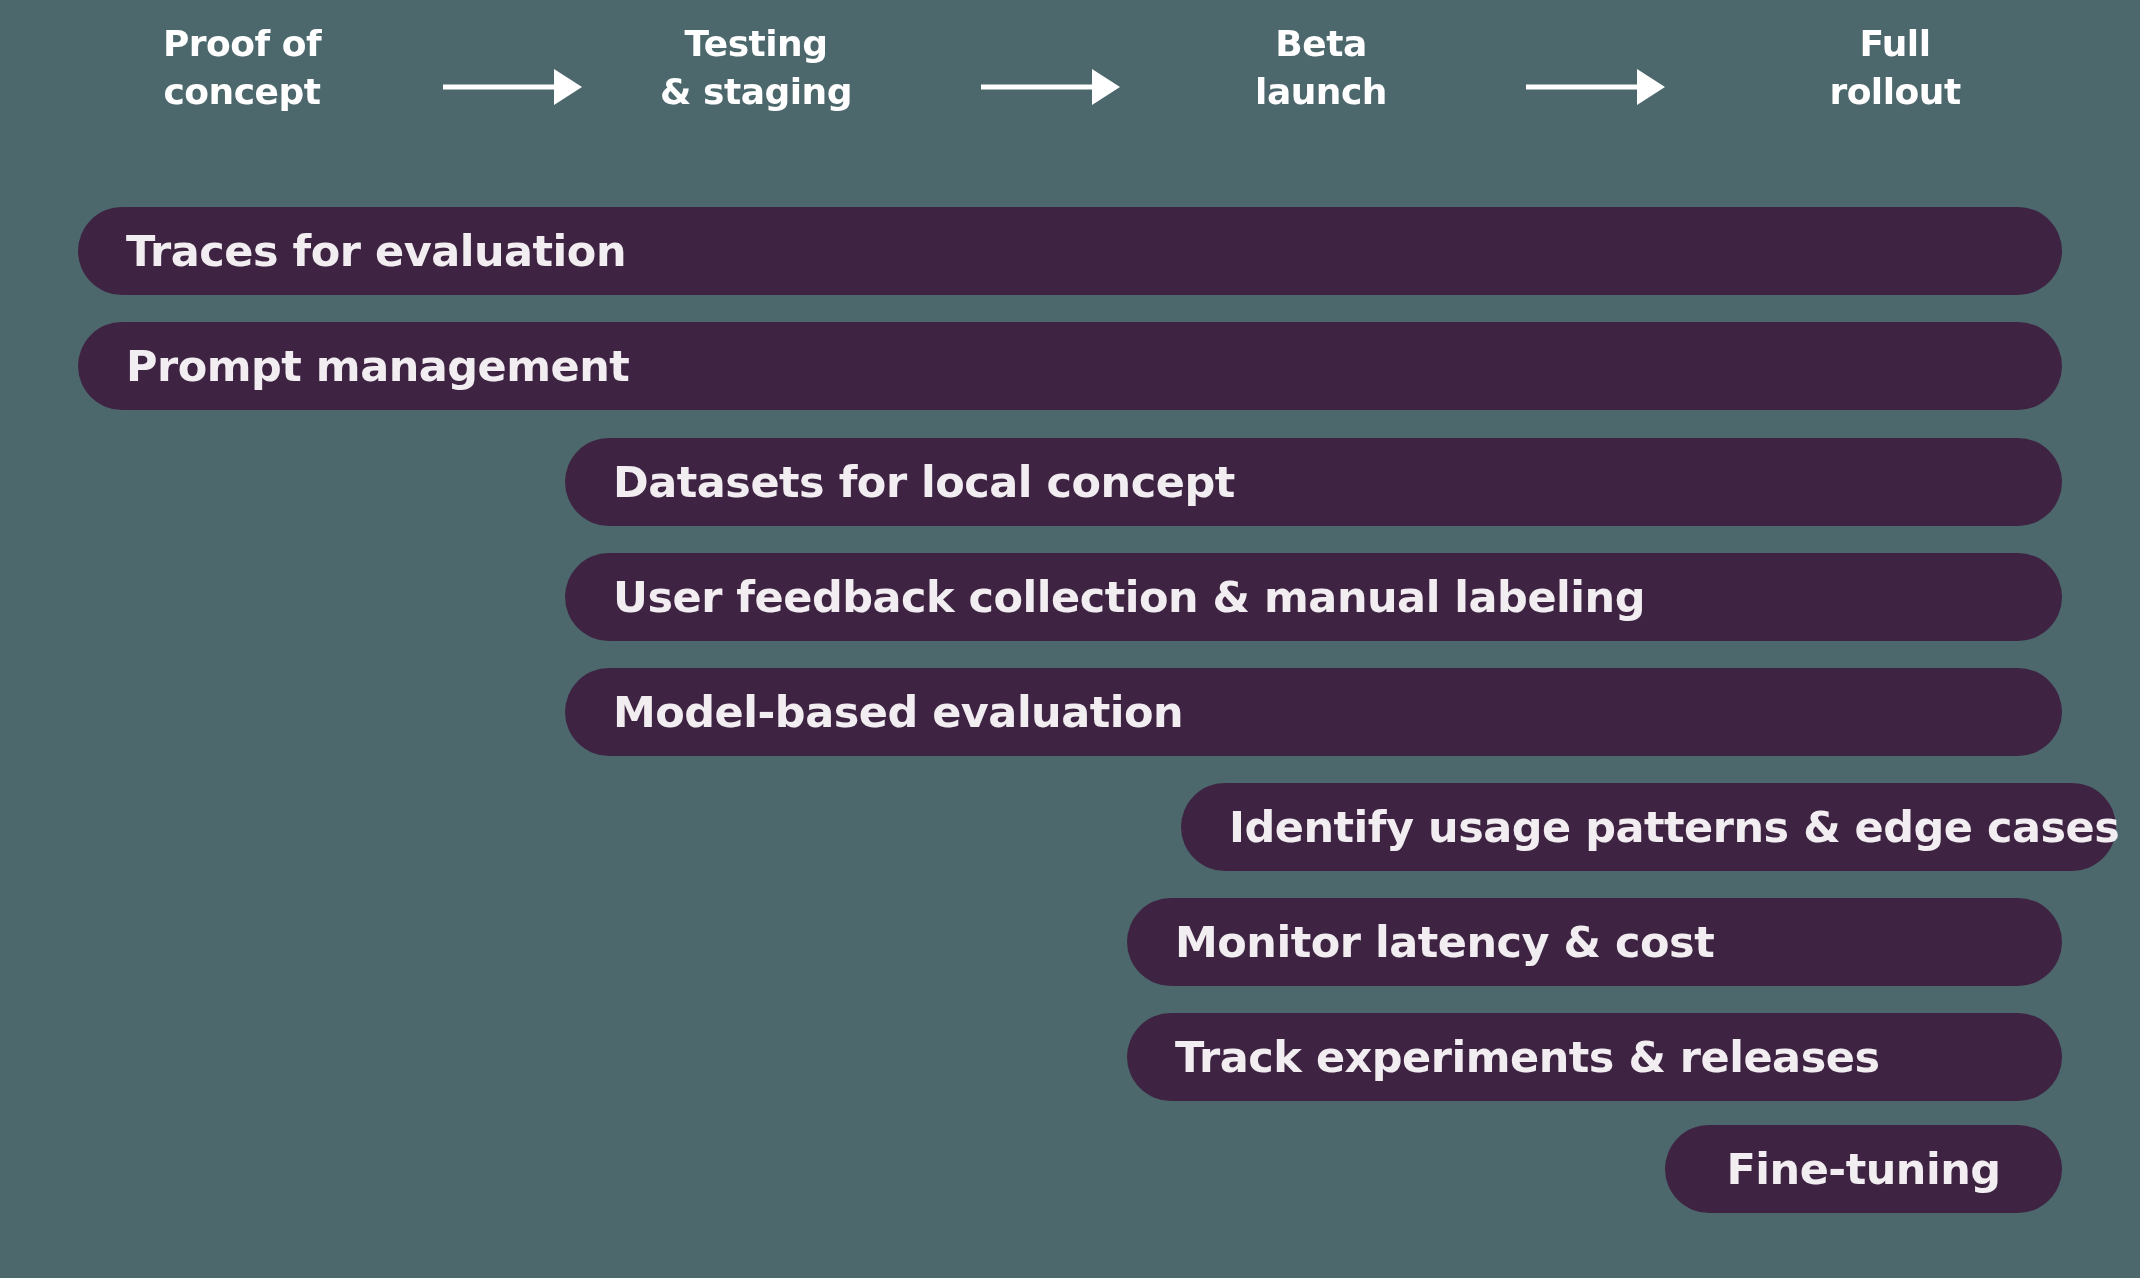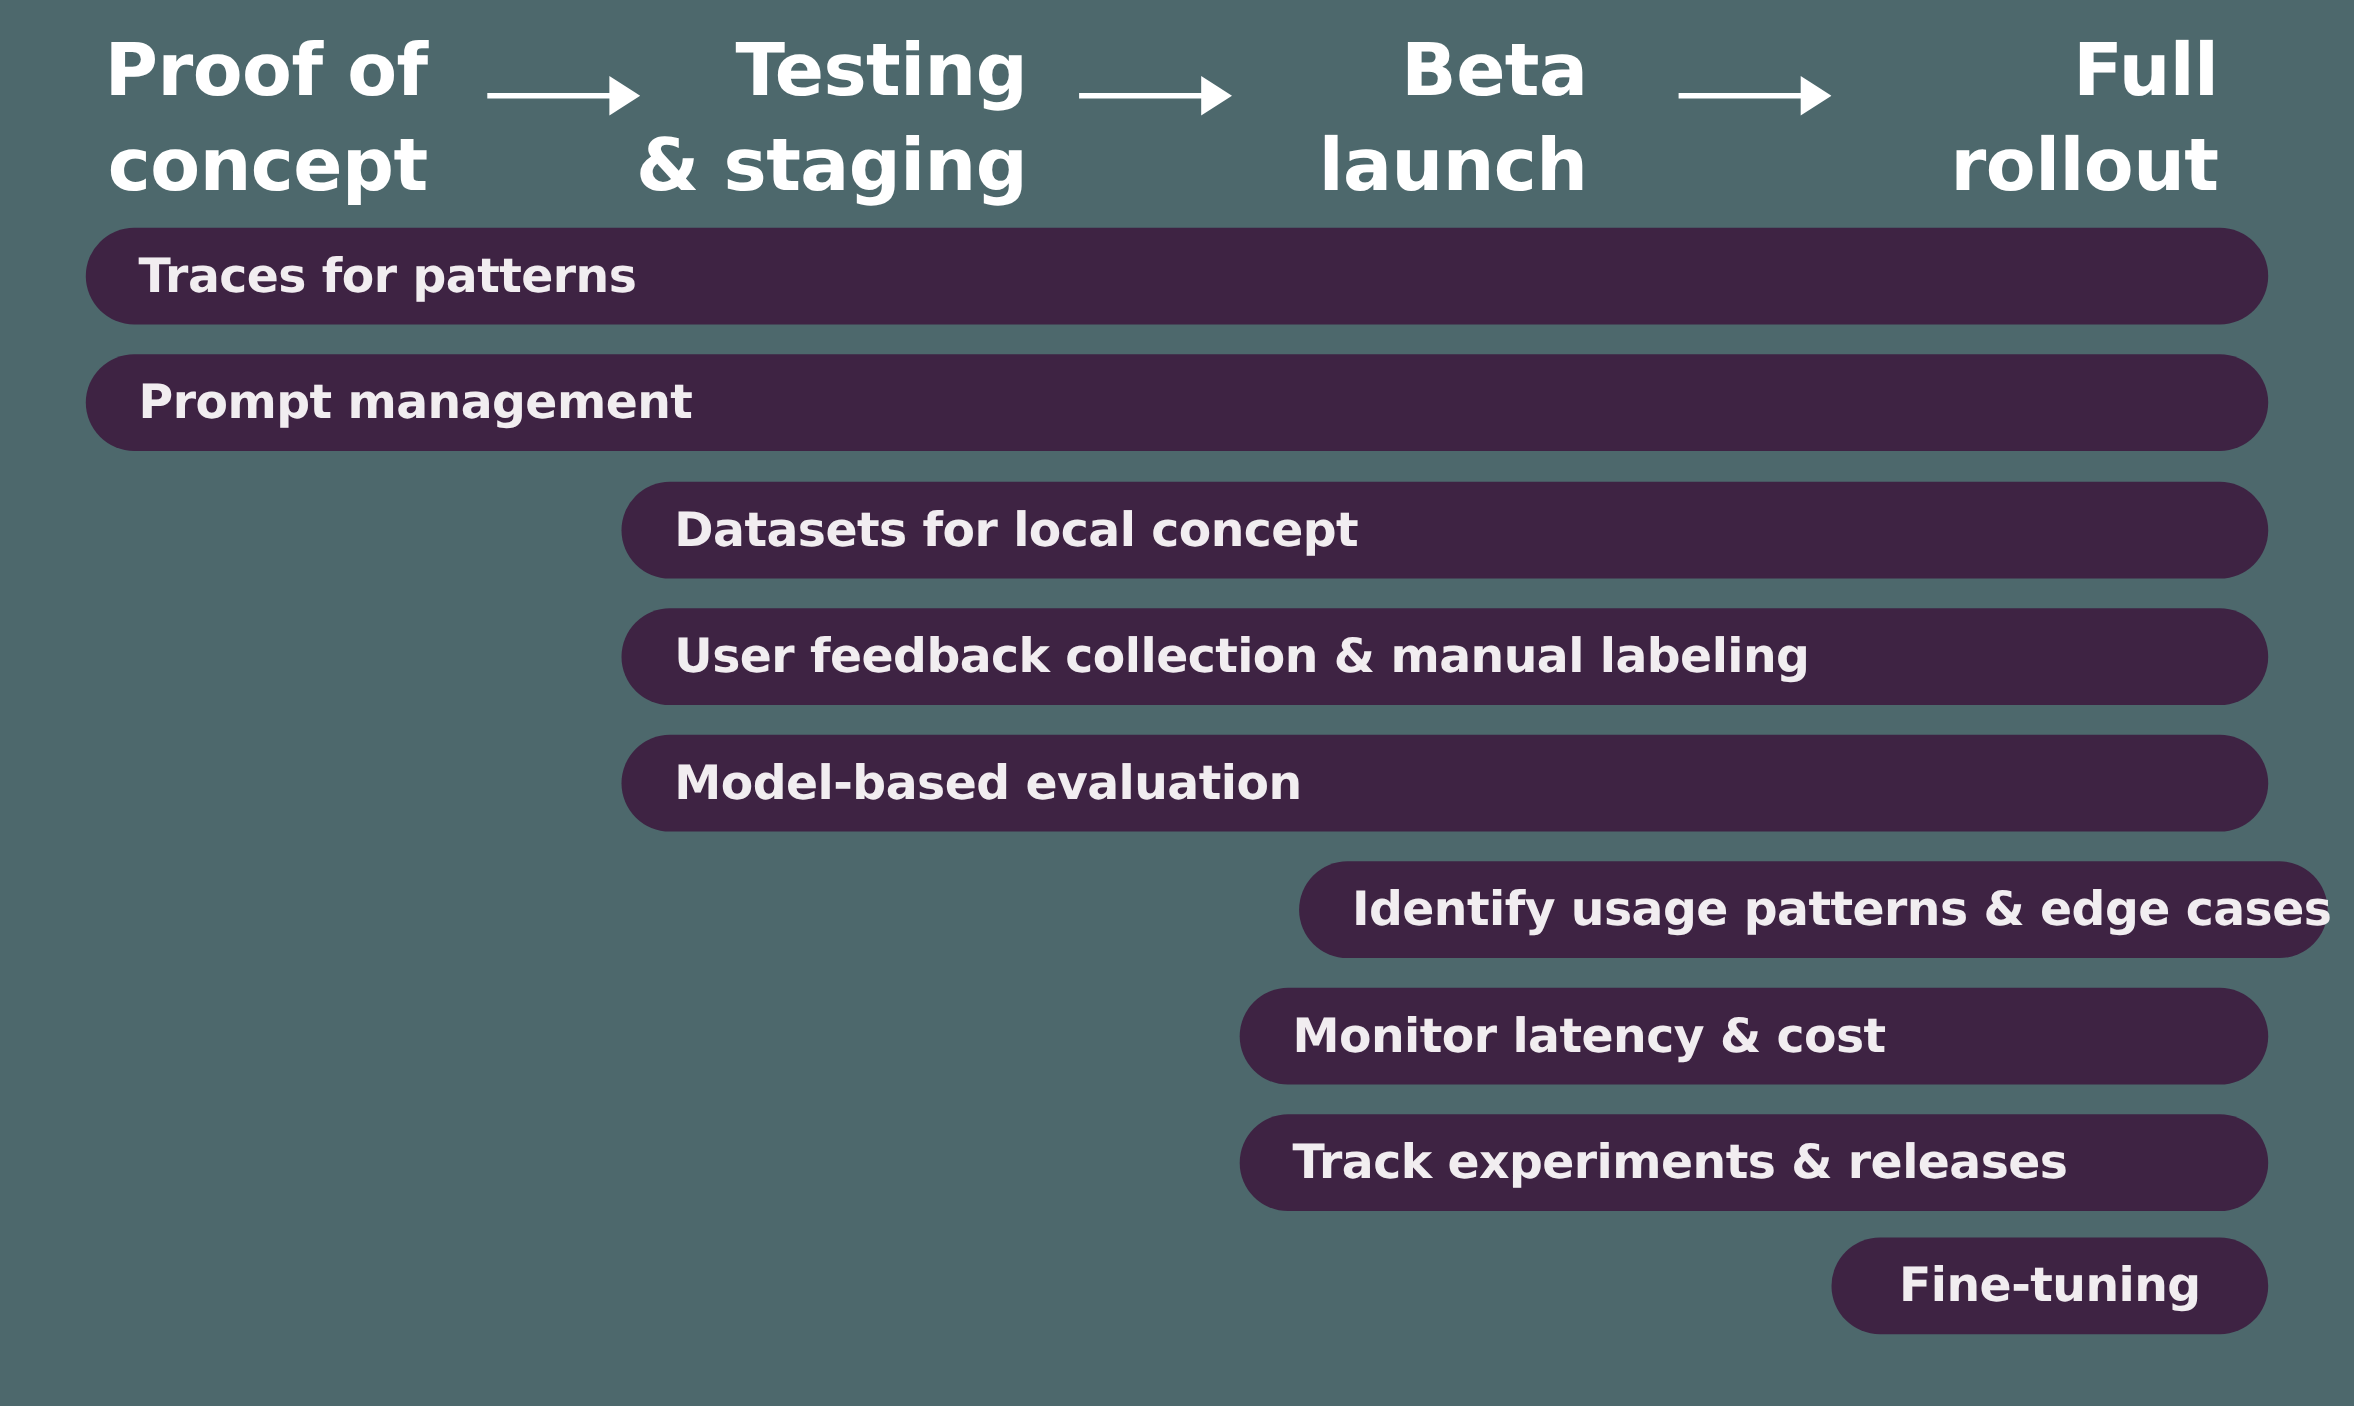--- a/index.html
+++ b/index.html
@@ -16,24 +16,24 @@
     width: 2140px;
     height: 1278px;
     background: var(--background);
     font-family: "DejaVu Sans", "Liberation Sans", sans-serif;
   }
   .phase-header {
     position: absolute;
     top: 20px;
     transform: translateX(-50%);
     color: var(--header-text);
-    font-size: 66px;
+    font-size: 36px;
     font-weight: 700;
     line-height: 1.32;
-    text-align: right;
+    text-align: center;
     white-space: pre-line;
     letter-spacing: -0.5px;
   }
   .ph1 { left: 242px; }
   .ph2 { left: 756px; }
   .ph3 { left: 1321px; }
   .ph4 { left: 1862px; margin-left: 33px; }
   .arrow {
     position: absolute;
     top: 67px;
@@ -89,21 +89,21 @@
   <svg class="arrow a2" viewBox="0 0 140 40">
     <line x1="1" y1="20" x2="114" y2="20" stroke="#ffffff" stroke-width="5"></line>
     <polygon points="112,2 140,20 112,38" fill="#ffffff"></polygon>
   </svg>
   <svg class="arrow a3" viewBox="0 0 140 40">
     <line x1="1" y1="20" x2="114" y2="20" stroke="#ffffff" stroke-width="5"></line>
     <polygon points="112,2 140,20 112,38" fill="#ffffff"></polygon>
   </svg>
 
   <div class="bar b1">
-    <span>Traces for patterns</span>
+    <span>Traces for evaluation</span>
   </div>
   <div class="bar b2">
     <span>Prompt management</span>
   </div>
   <div class="bar b3">
     <span>Datasets for local concept</span>
   </div>
   <div class="bar b4">
     <span>User feedback collection &amp; manual labeling</span>
   </div>

